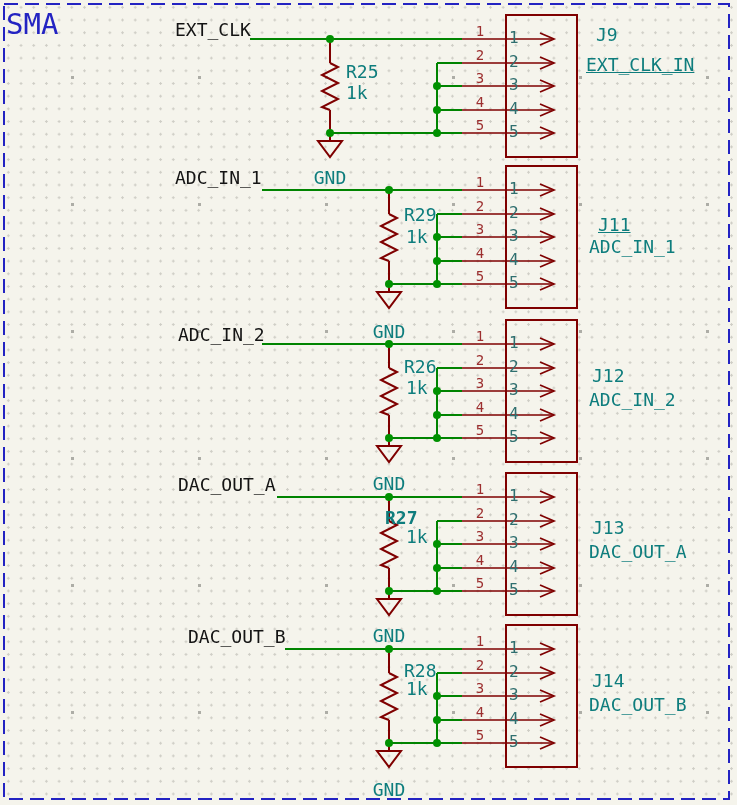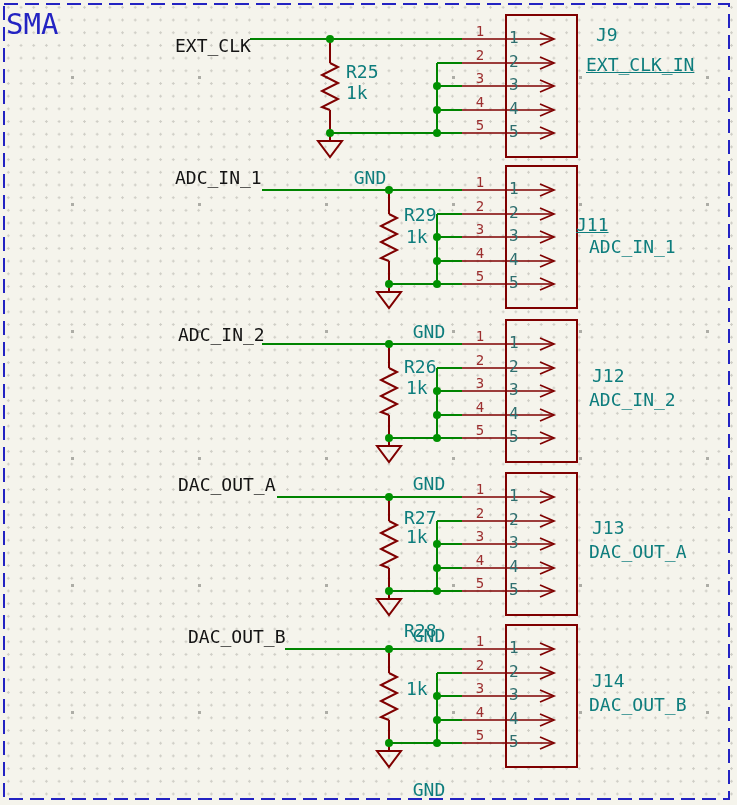--- a/index.html
+++ b/index.html
@@ -10,21 +10,21 @@
       radial-gradient(circle,#ADADA6 1.6px,transparent 2px),
       radial-gradient(circle,#CFCEC6 1.1px,transparent 1.4px);
     background-size:127px 127px,12.7px 12.7px;
     background-position:9px 14px,2px 1px;
     font-family:"DejaVu Sans Mono",monospace;
   }
   svg.layer{position:absolute;left:0;top:0;}
   .t{position:absolute;line-height:1;white-space:nowrap;}
   .k{color:#141414;font-size:18px;}          
   .f{color:#0E7D7D;font-size:18px;}          
-  .g{color:#0E7D7D;font-size:18px;margin-left:40px;}          
+  .g{color:#0E7D7D;font-size:18px;}          
   .p{color:#9C2F2F;font-size:14px;}          
   .n{color:#2F6F6F;font-size:16px;}          
   .b{color:#2323C2;font-size:29px;}          
   .ctr{transform:translateX(-50%);}
   .wire{stroke:#008400;stroke-width:2;fill:none;}
   .jd{fill:#009100;stroke:none;}
   .sym{stroke:#7F0000;stroke-width:2;fill:none;}
   .pinline{stroke:#7F0000;stroke-width:1.7;fill:none;}
   .border{stroke:#2323C2;stroke-width:2;fill:none;stroke-dasharray:14 7;}
 </style>
@@ -117,42 +117,42 @@
           <circle class="jd" cx="389" cy="743" r="4"></circle>
           <circle class="jd" cx="437" cy="696" r="4"></circle>
           <circle class="jd" cx="437" cy="720" r="4"></circle>
           <circle class="jd" cx="437" cy="743" r="4"></circle>
         </g>
   </g>
 </svg>
 
 <div class="t b" style="left:6px;top:10px;">SMA</div>
 
-<div class="t k" style="left:175px;top:21px;margin-top:16px;">EXT_CLK</div>
+<div class="t k" style="left:175px;top:21px;">EXT_CLK</div>
 <div class="t f" style="left:346px;top:63px;">R25</div>
 <div class="t f" style="left:346px;top:84px;">1k</div>
 <div class="t g ctr" style="left:330px;top:169px;">GND</div>
 <div class="t f" style="left:596px;top:26px;">J9</div>
 <div class="t f" style="left:586px;top:56px;text-decoration:underline;">EXT_CLK_IN</div>
 <div class="t p ctr" style="left:480px;top:24px;">1</div>
 <div class="t p ctr" style="left:480px;top:48px;">2</div>
 <div class="t p ctr" style="left:480px;top:71px;">3</div>
 <div class="t p ctr" style="left:480px;top:95px;">4</div>
 <div class="t p ctr" style="left:480px;top:118px;">5</div>
 <div class="t n" style="left:509px;top:30px;">1</div>
 <div class="t n" style="left:509px;top:54px;">2</div>
 <div class="t n" style="left:509px;top:77px;">3</div>
 <div class="t n" style="left:509px;top:101px;">4</div>
 <div class="t n" style="left:509px;top:124px;">5</div>
 
 <div class="t k" style="left:175px;top:169px;">ADC_IN_1</div>
 <div class="t f" style="left:404px;top:206px;">R29</div>
 <div class="t f" style="left:406px;top:228px;">1k</div>
 <div class="t g ctr" style="left:389px;top:323px;">GND</div>
-<div class="t f" style="left:576px;top:216px;text-decoration:underline;">J11</div>
+<div class="t f" style="left:598px;top:216px;text-decoration:underline;">J11</div>
 <div class="t f" style="left:589px;top:238px;">ADC_IN_1</div>
 <div class="t p ctr" style="left:480px;top:175px;">1</div>
 <div class="t p ctr" style="left:480px;top:199px;">2</div>
 <div class="t p ctr" style="left:480px;top:222px;">3</div>
 <div class="t p ctr" style="left:480px;top:246px;">4</div>
 <div class="t p ctr" style="left:480px;top:269px;">5</div>
 <div class="t n" style="left:509px;top:181px;">1</div>
 <div class="t n" style="left:509px;top:205px;">2</div>
 <div class="t n" style="left:509px;top:228px;">3</div>
 <div class="t n" style="left:509px;top:252px;">4</div>
@@ -169,38 +169,38 @@
 <div class="t p ctr" style="left:480px;top:376px;">3</div>
 <div class="t p ctr" style="left:480px;top:400px;">4</div>
 <div class="t p ctr" style="left:480px;top:423px;">5</div>
 <div class="t n" style="left:509px;top:335px;">1</div>
 <div class="t n" style="left:509px;top:359px;">2</div>
 <div class="t n" style="left:509px;top:382px;">3</div>
 <div class="t n" style="left:509px;top:406px;">4</div>
 <div class="t n" style="left:509px;top:429px;">5</div>
 
 <div class="t k" style="left:178px;top:476px;">DAC_OUT_A</div>
-<div class="t f" style="left:404px;top:509px;">R27</div>
+<div class="t f" style="left:385px;top:509px;font-weight:bold;">R27</div>
 <div class="t f" style="left:406px;top:528px;">1k</div>
 <div class="t g ctr" style="left:389px;top:627px;">GND</div>
 <div class="t f" style="left:592px;top:519px;">J13</div>
 <div class="t f" style="left:589px;top:543px;">DAC_OUT_A</div>
 <div class="t p ctr" style="left:480px;top:482px;">1</div>
 <div class="t p ctr" style="left:480px;top:506px;">2</div>
 <div class="t p ctr" style="left:480px;top:529px;">3</div>
 <div class="t p ctr" style="left:480px;top:553px;">4</div>
 <div class="t p ctr" style="left:480px;top:576px;">5</div>
 <div class="t n" style="left:509px;top:488px;">1</div>
 <div class="t n" style="left:509px;top:512px;">2</div>
 <div class="t n" style="left:509px;top:535px;">3</div>
 <div class="t n" style="left:509px;top:559px;">4</div>
 <div class="t n" style="left:509px;top:582px;">5</div>
 
 <div class="t k" style="left:188px;top:628px;">DAC_OUT_B</div>
-<div class="t f" style="left:404px;top:622px;text-align:center;">R28</div>
+<div class="t f" style="left:404px;top:662px;text-align:center;">R28</div>
 <div class="t f" style="left:406px;top:680px;">1k</div>
 <div class="t g ctr" style="left:389px;top:781px;">GND</div>
 <div class="t f" style="left:592px;top:672px;">J14</div>
 <div class="t f" style="left:589px;top:696px;">DAC_OUT_B</div>
 <div class="t p ctr" style="left:480px;top:634px;">1</div>
 <div class="t p ctr" style="left:480px;top:658px;">2</div>
 <div class="t p ctr" style="left:480px;top:681px;">3</div>
 <div class="t p ctr" style="left:480px;top:705px;">4</div>
 <div class="t p ctr" style="left:480px;top:728px;">5</div>
 <div class="t n" style="left:509px;top:640px;">1</div>

